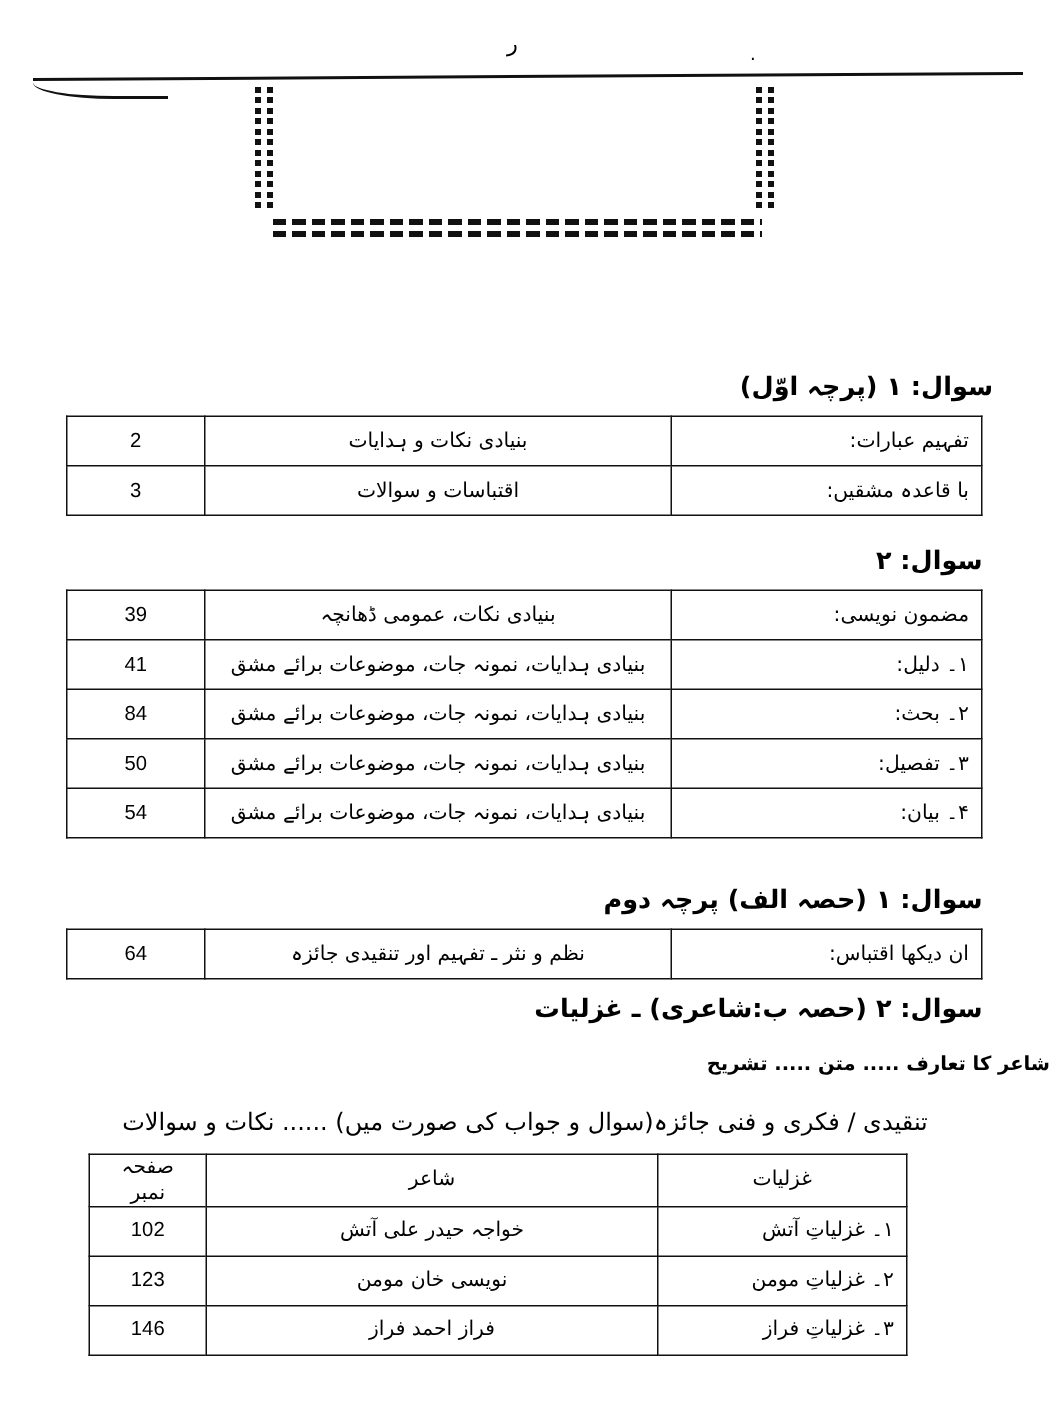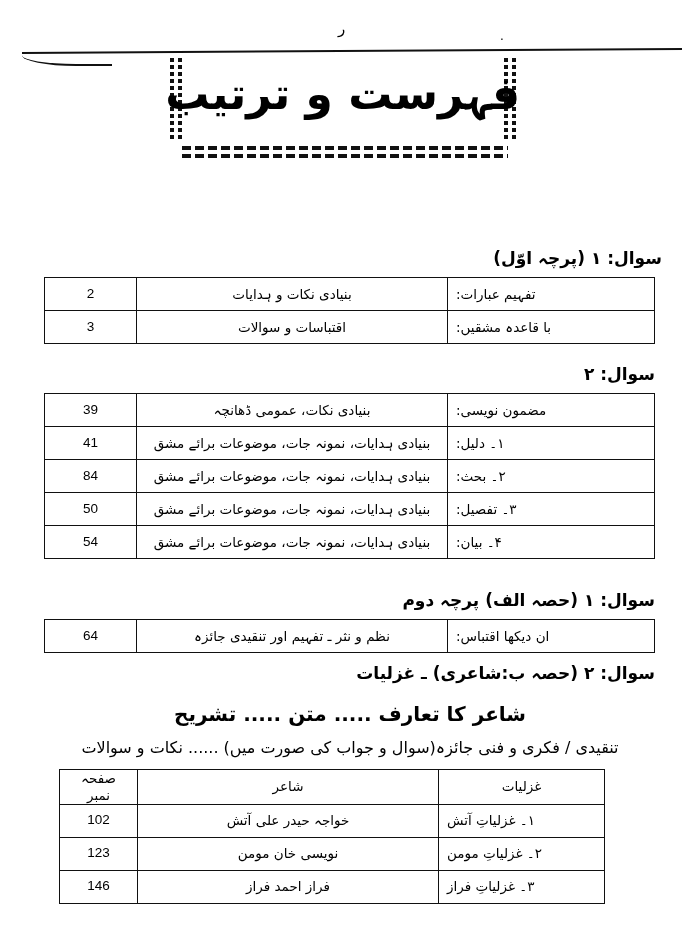--- a/index.html
+++ b/index.html
@@ -117,42 +117,41 @@
   .tbl td, .tbl th {
     border: 1.3px solid #111;
     padding: 0 8px;
     font-size: 13.5px;
     font-weight: normal;
     line-height: 1.25;
     height: 33px;
     box-sizing: border-box;
   }
   .c-label {
-    text-align: left;
+    text-align: right;
     white-space: nowrap;
   }
   .c-desc {
     text-align: center;
     margin-left: 40px;
   }
   .c-page {
     text-align: center;
     font-family: "Liberation Sans", sans-serif;
     font-size: 16px;
     direction: ltr;
   }
 
   
   .blurb-bold {
     position: absolute;
     width: 700px;
     left: 0;
-    text-align: center;
-    font-family: "DejaVu Sans", sans-serif;
-    font-size: 20px;
+    font-family: "DejaVu Sans", sans-serif;
+    font-size: 13px;
     font-weight: bold;
     white-space: nowrap;
   }
   .blurb-plain {
     position: absolute;
     width: 640px;
     left: 30px;
     text-align: center;
     font-family: "DejaVu Sans", sans-serif;
     font-size: 16px;
@@ -176,21 +175,20 @@
 <div class="top-mark">ر</div>
 <div class="top-dot">.</div>
 <div class="top-rule"></div>
 <div class="top-rule-curl"></div>
 
 <div class="title-block">
   <div class="bar b1"></div>
   <div class="bar b2"></div>
   <div class="bar b3"></div>
   <div class="bar b4"></div>
-  <div class="title-text">فہرست و ترتیب</div>
   <div class="orn-rule r1"></div>
   <div class="orn-rule r2"></div>
 </div>
 
 <div class="caption" style="top:248px; right:38px;">سوال: ۱ (پرچہ اوّل)</div>
 
 <table class="tbl" style="top:277px; right:45px; width:610px;">
   <colgroup>
       <col style="width:207px">
       <col style="width:311px">

